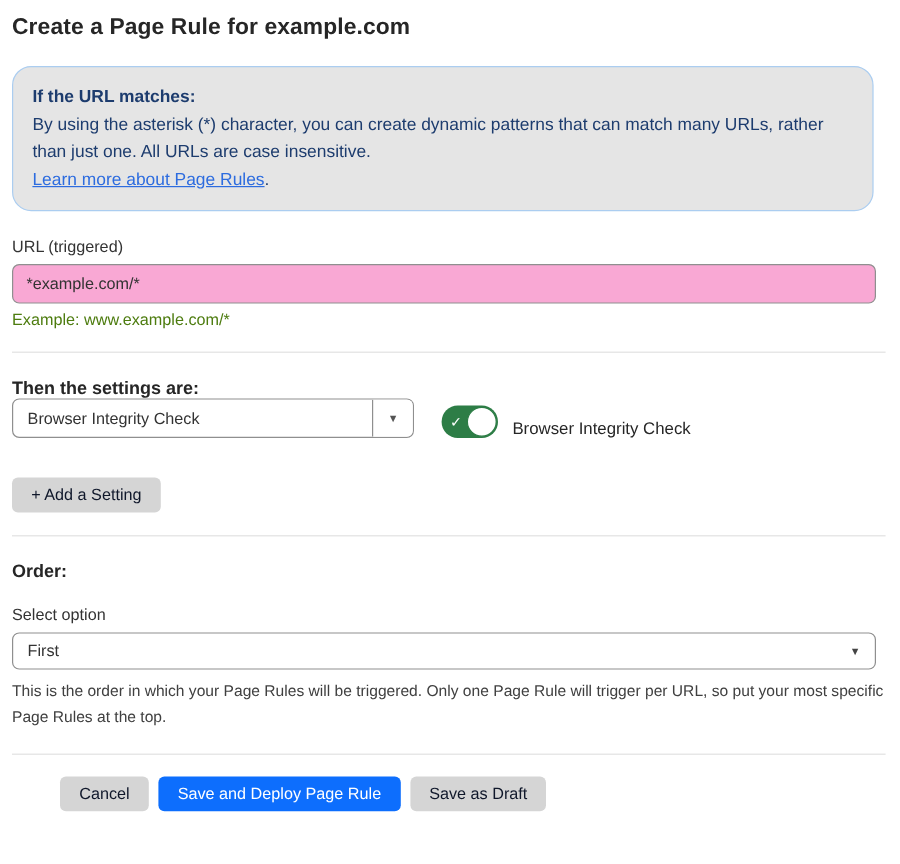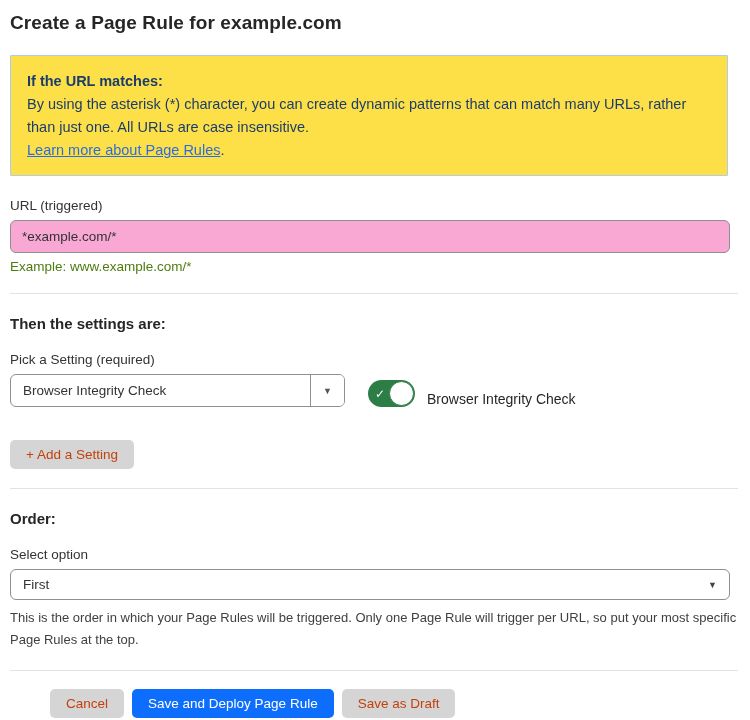--- a/index.html
+++ b/index.html
@@ -16,23 +16,23 @@
   .page-title {
     font-size: 19px;
     font-weight: 700;
     color: #262626;
     letter-spacing: 0.1px;
     margin-bottom: 21px;
   }
 
   
   .info-box {
-    background: #fde047;
+    background: #e5e5e5;
     border: 1px solid #abcdf0;
-    border-radius: 1px;
+    border-radius: 16px;
     padding: 14px 16px 13px 16px;
     color: #1d3c6e;
     font-size: 14.5px;
     line-height: 23px;
     margin-bottom: 22px;
   }
   .info-box .info-heading { font-weight: 700; }
   .info-box .info-link {
     color: #2d6cdf;
     text-decoration: underline;
@@ -154,21 +154,21 @@
   .btn {
     display: inline-block;
     border: none;
     border-radius: 5px;
     font-size: 13.5px;
     font-family: "Liberation Sans", "DejaVu Sans", sans-serif;
     padding: 0 16px;
     height: 29px;
     line-height: 29px;
     cursor: pointer;
-    color: #c2410c;
+    color: #0f172a;
     background: #d5d5d5;
   }
   .btn-add { margin-top: 33px; }
   .btn-primary {
     background: #0d6efd;
     color: #ffffff;
   }
 
   
   .order-select {
@@ -221,21 +221,20 @@
   <div class="url-block">
     <div class="field-label">URL (triggered)</div>
     <input class="text-input" type="text" value="*example.com/*" style="">
     <div class="helper-text">Example: www.example.com/*</div>
   </div>
 
   <hr class="divider">
 
   <div class="section-heading">Then the settings are:</div>
 
-  <div class="field-label label-row">Pick a Setting (required)</div>
 
   <div class="setting-row">
     <div class="picker">
       <span class="picker-value">Browser Integrity Check</span>
       <span class="picker-caret-seg">
           <span>▼</span>
         </span>
     </div>
     <span class="toggle">
       <span class="toggle-check">✓</span>

